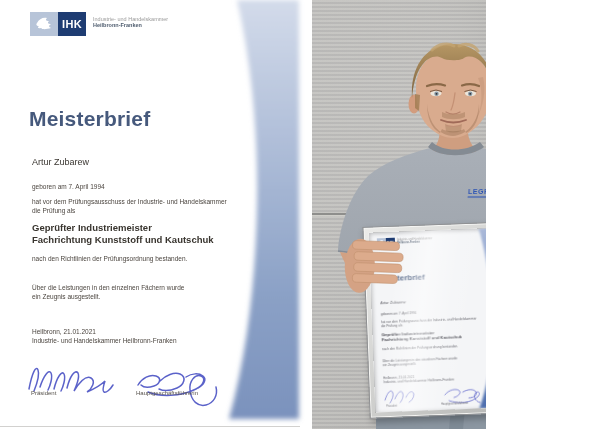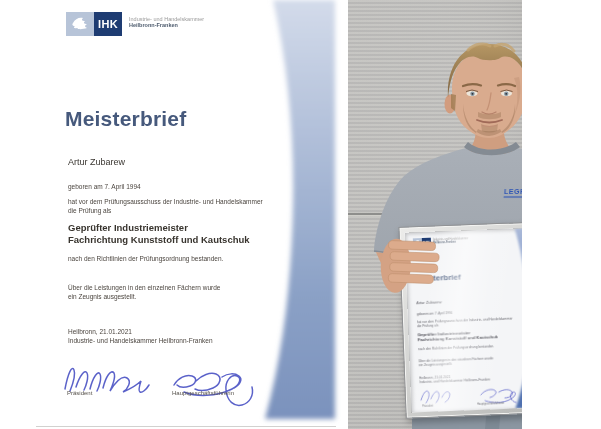--- a/index.html
+++ b/index.html
@@ -1,17 +1,17 @@
 <!DOCTYPE html>
 <html><head>
 <meta charset="utf-8">
 <style>
   html,body{margin:0;padding:0;background:#ffffff;}
   body{font-family:"Liberation Sans", sans-serif;-webkit-font-smoothing:antialiased;}
-  .stage{position:relative;width:486px;height:429px;background:#fff;overflow:hidden;margin-left:36px;}
+  .stage{position:relative;width:486px;height:429px;background:#fff;overflow:hidden;}
 
   
   .cert{position:absolute;left:0;top:0;width:305px;height:429px;background:#fff;overflow:hidden;}
   .cert-bottom-line{position:absolute;left:0;top:426px;width:300px;height:1px;background:#d2d1cf;}
   .swoosh-svg{position:absolute;left:0;top:0;}
 
   .logo-row{position:absolute;left:30px;top:12px;display:flex;align-items:flex-start;}
   .logo-sq{width:28px;height:24px;display:flex;align-items:center;justify-content:center;}
   .logo-sq.eagle{background:#b7c4d8;}
   .logo-sq.navy{background:#1e3c72;color:#fff;font-weight:700;font-size:11px;letter-spacing:.3px;}

